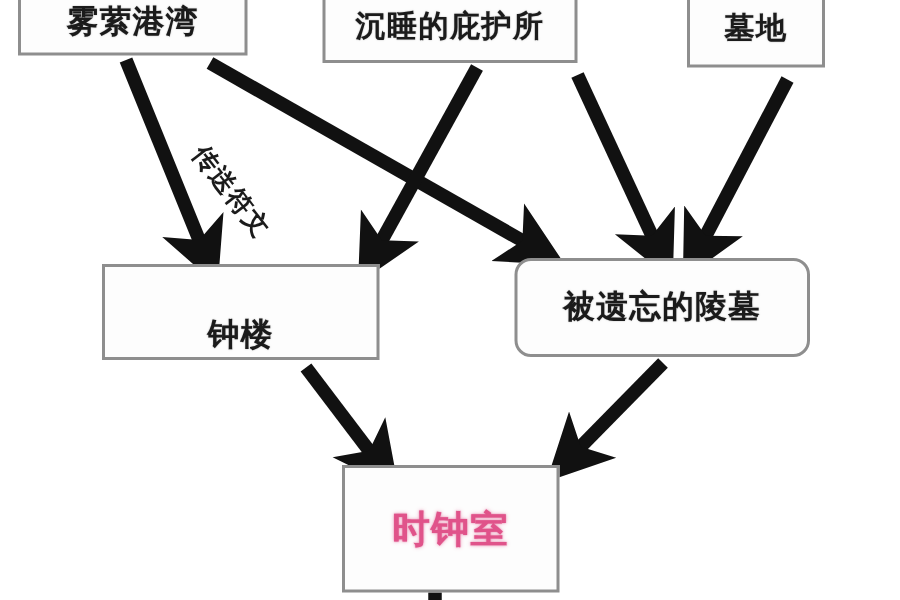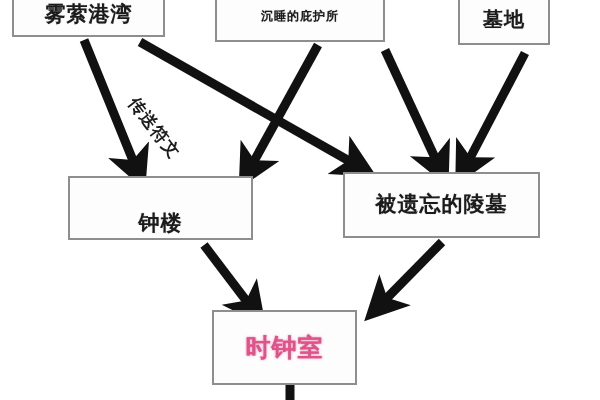--- a/index.html
+++ b/index.html
@@ -45,25 +45,25 @@
   .node.accent .node-label {
     color: #e0538a;
     text-shadow: 0 0 3px rgba(224,83,138,0.45), 0 0 1px rgba(224,83,138,0.8);
   }
 
   
   #node-harbor   { left: 12px;  top: -8px;  width: 153px; height: 45px; }
   #node-shelter  { left: 215px; top: -8px;  width: 170px; height: 50px; }
   #node-graveyard{ left: 458px; top: -8px;  width: 92px;  height: 53px; }
   #node-belltower{ left: 68px;  top: 176px; width: 185px; height: 64px; }
-  #node-tomb     { left: 343px; top: 172px; width: 197px; height: 66px; }
-  #node-clockroom{ left: 212px; top: 310px; width: 145px; height: 75px; }
+  #node-tomb     { left: 343px; top: 172px; width: 197px; height: 66px; border-radius: 11px; }
+  #node-clockroom{ left: 228px; top: 310px; width: 145px; height: 85px; }
 
   #node-harbor    .node-label { font-size: 21px; }
-  #node-shelter   .node-label { font-size: 12px; }
+  #node-shelter   .node-label { font-size: 20px; }
   #node-graveyard .node-label { font-size: 20px; font-family: Liberation Serif, serif; }
   #node-belltower .node-label { font-size: 21px; margin-top: 32px; }
   #node-tomb      .node-label { font-size: 21px; }
   #node-clockroom .node-label { font-size: 25px; }
 
   .edge-label {
     position: absolute;
     z-index: 4;
     font-size: 17px;
     font-weight: bold;

